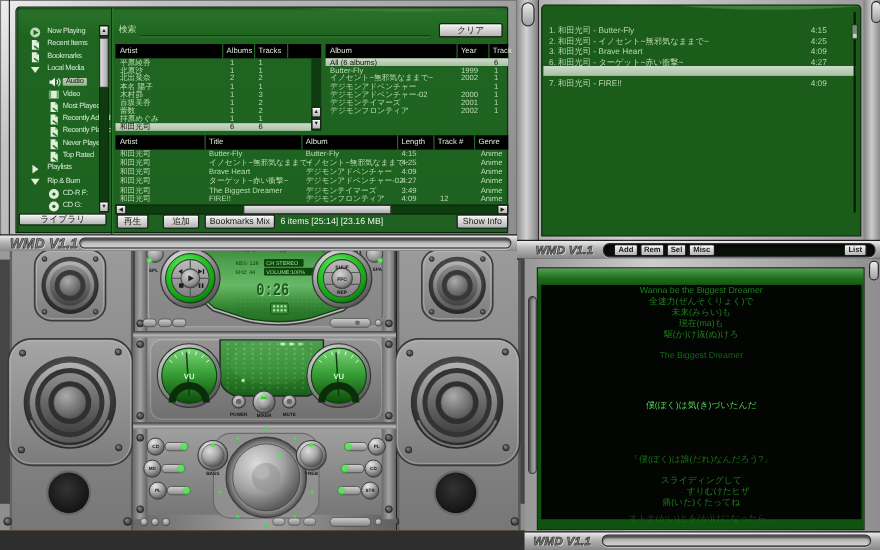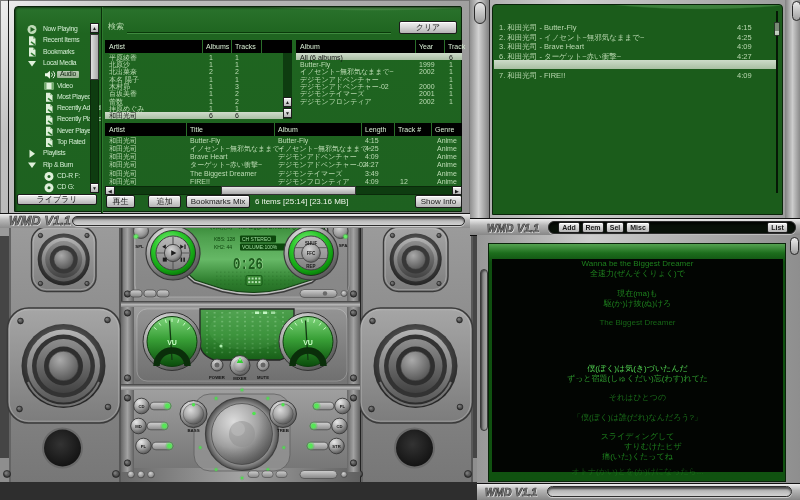--- a/index.html
+++ b/index.html
@@ -869,26 +869,25 @@
  </div>
 </div>
 
 <div id="ly" style="left:477px;top:235px;width:323px;height:265px;z-index:4;background:linear-gradient(90deg,#979797,#cdcdcd 35%,#8e8e8e);">
  <div style="left:3px;top:34px;width:8px;height:162px;border-radius:4px;background:linear-gradient(90deg,#777,#aaa);border:1px solid #3a3a3a;box-shadow:inset 1px 1px 2px rgba(0,0,0,.5);"></div>
  <div style="left:313px;top:2px;width:9px;height:18px;border-radius:5px;background:linear-gradient(#ececec,#9f9f9f);border:1px solid #2a2a2a;"></div>
  <div id="lyg" style="left:11px;top:8px;width:298px;height:239px;background:linear-gradient(#55a251,#1d6e1d 9px,#0f4f10 18px,#105210);border:1px solid #0a240a;">
   <div style="left:3px;top:15px;width:291px;height:213px;background:#020502;text-align:center;font-size:8px;color:#1e801e;">
    <div class="ll" style="top:1px;">Wanna be the Biggest Dreamer</div>
    <div class="ll" style="top:11px;">全速力(ぜんそくりょく)で</div>
+   <div class="ll" style="top:21px;">未来(みらい)も</div>
    <div class="ll" style="top:31px;">現在(ma)も</div>
    <div class="ll" style="top:41px;">駆(か)け抜(ぬ)けろ</div>
    <div class="ll" style="top:60px;color:#176617;">The Biggest Dreamer</div>
    <div class="ll" style="top:106px;color:#52d452;">僕(ぼく)は気(き)づいたんだ</div>
-   <div class="ll" style="top:116px;color:#2f9a2f;">ずっと宿題(しゅくだい)忘(わす)れてた</div>
-   <div class="ll" style="top:135px;color:#1b701b;">それはひとつの</div>
    <div class="ll" style="top:174px;">スライディングして</div>
    <div class="ll" style="top:155px;color:#1b701b;">「僕(ぼく)は誰(だれ)なんだろう?」</div>
    <div class="ll" style="top:184px;padding-left:31px;">すりむけたヒザ</div>
    <div class="ll" style="top:194px;">痛(いた)くたってね</div>
    <div class="ll" style="top:209px;opacity:.55;">オトナ(かい)とを(か)けになったら...</div>
   </div>
  </div>
  <div style="left:0;top:248px;width:323px;height:17px;background:linear-gradient(#ededed,#b5b5b5 40%,#878787);border-top:1px solid #111;">
   <div class="t wmdtxt" style="left:8px;top:3px;">WMD V1.1</div>
   <div class="groove" style="left:70px;top:2px;width:245px;height:11px;"></div>

